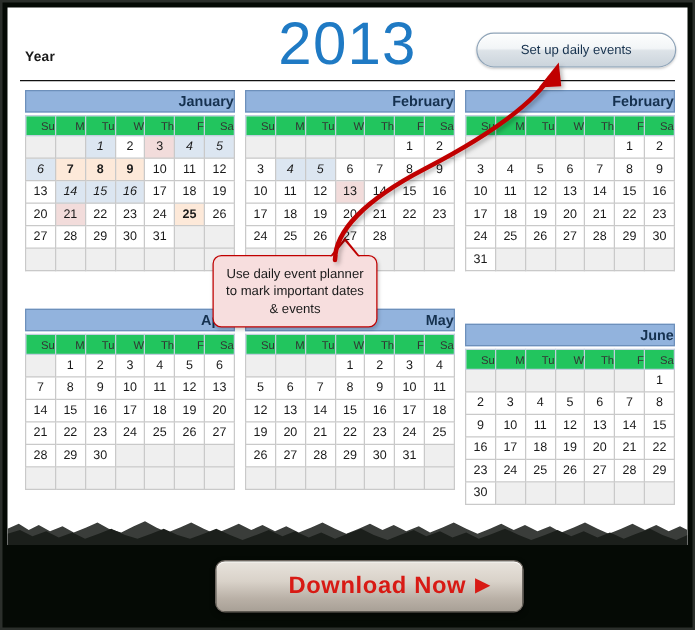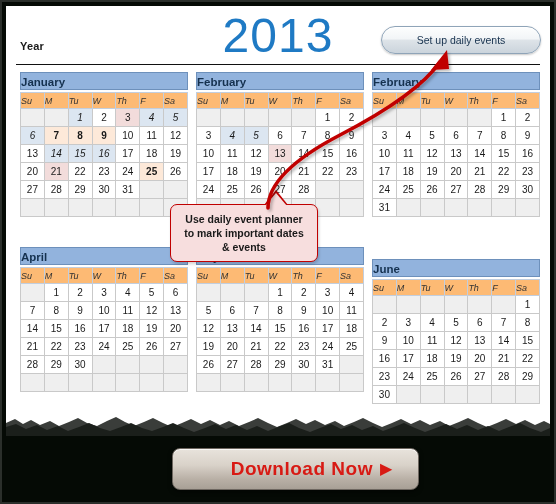--- a/index.html
+++ b/index.html
@@ -106,75 +106,73 @@
     top: 66px;
     width: 544px;
   }
   .month {
     position: absolute;
     width: 168px;
   }
   .month-title {
     height: 18px;
     line-height: 18px;
-    text-align: left;
+    text-align: right;
     background: #92b3dd;
     border: 1px solid #6d90bb;
     box-sizing: border-box;
     font-size: 11.5px;
     font-weight: bold;
     color: #15314f;
   }
   table.cal {
     border-collapse: collapse;
     width: 168px;
     table-layout: fixed;
     margin-top: 2px;
     border: 1px solid #5f5f5f;
   }
   table.cal th {
     height: 15px;
     font-size: 9px;
     font-weight: normal;
     color: #333333;
-    background: #fdba74;
+    background: #22c55e;
     border: 1px solid #c2cede;
-    text-align: left;
+    text-align: right;
     padding: 0;
-    font-style: italic;
   }
   table.cal td {
     height: 17px;
     font-size: 10px;
     color: #1a1a1a;
     text-align: center;
     background: #ffffff;
     border: 1px solid #c9c9c9;
     padding: 0;
   }
   table.cal td.empty { background: #efefef; }
   table.cal td.hl-blue   { background: #dce6f1; font-style: italic; }
   table.cal td.hl-pink   { background: #f2dcdb; }
   table.cal td.hl-orange { background: #fde9d9; font-weight: bold; }
 
   
   .callout {
     position: absolute;
     left: 164px;
     top: 198px;
-    width: 148px;
+    width: 132px;
     background: #f7dede;
     border: 1.6px solid #c00000;
     border-radius: 7px;
     padding: 7px 6px 7px 6px;
     box-sizing: border-box;
     z-index: 25;
     text-align: center;
     box-shadow: 1px 2px 3px rgba(0,0,0,.18);
-    font-weight: bold;
   }
   .callout-text {
     font-size: 10.5px;
     line-height: 14px;
     color: #1a1a1a;
   }
   .callout-tail {
     position: absolute;
     left: 94px;
     top: -12px;

